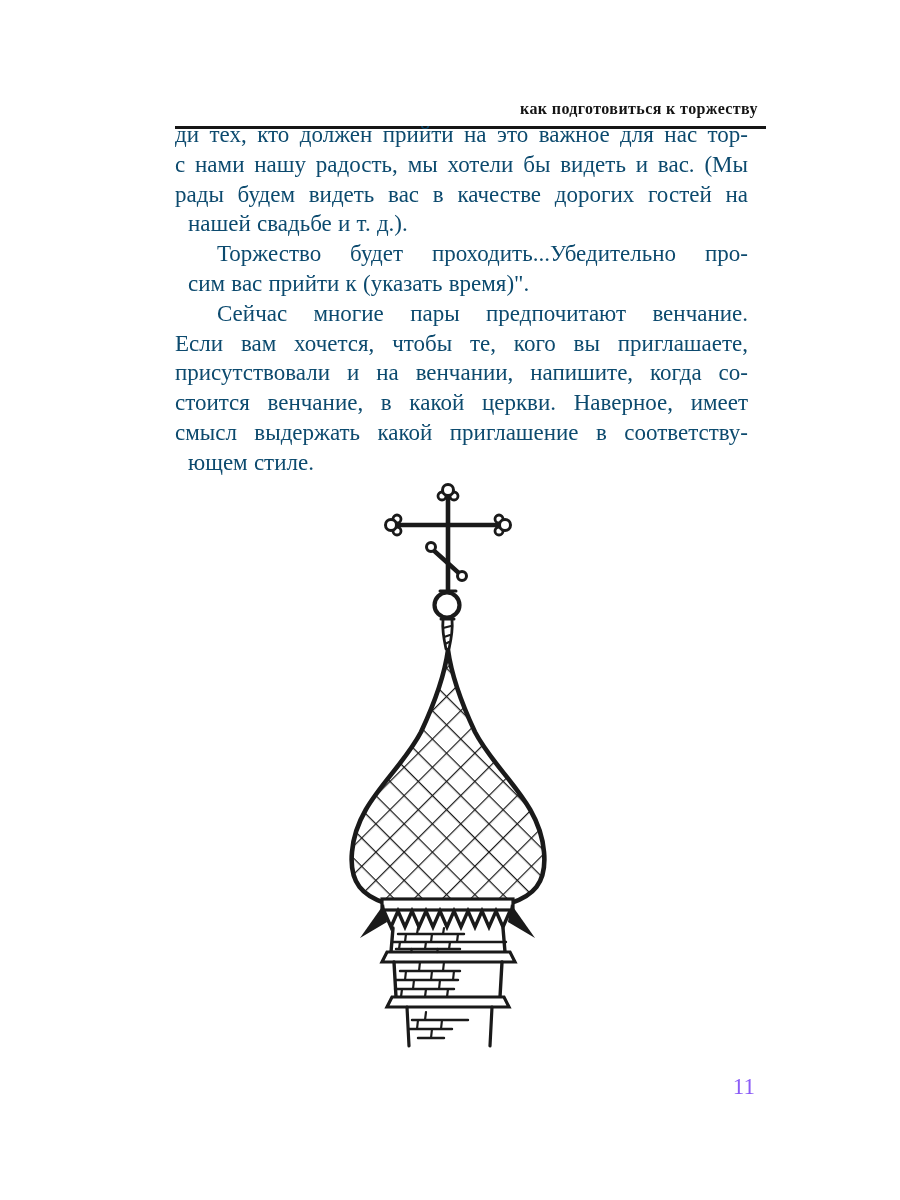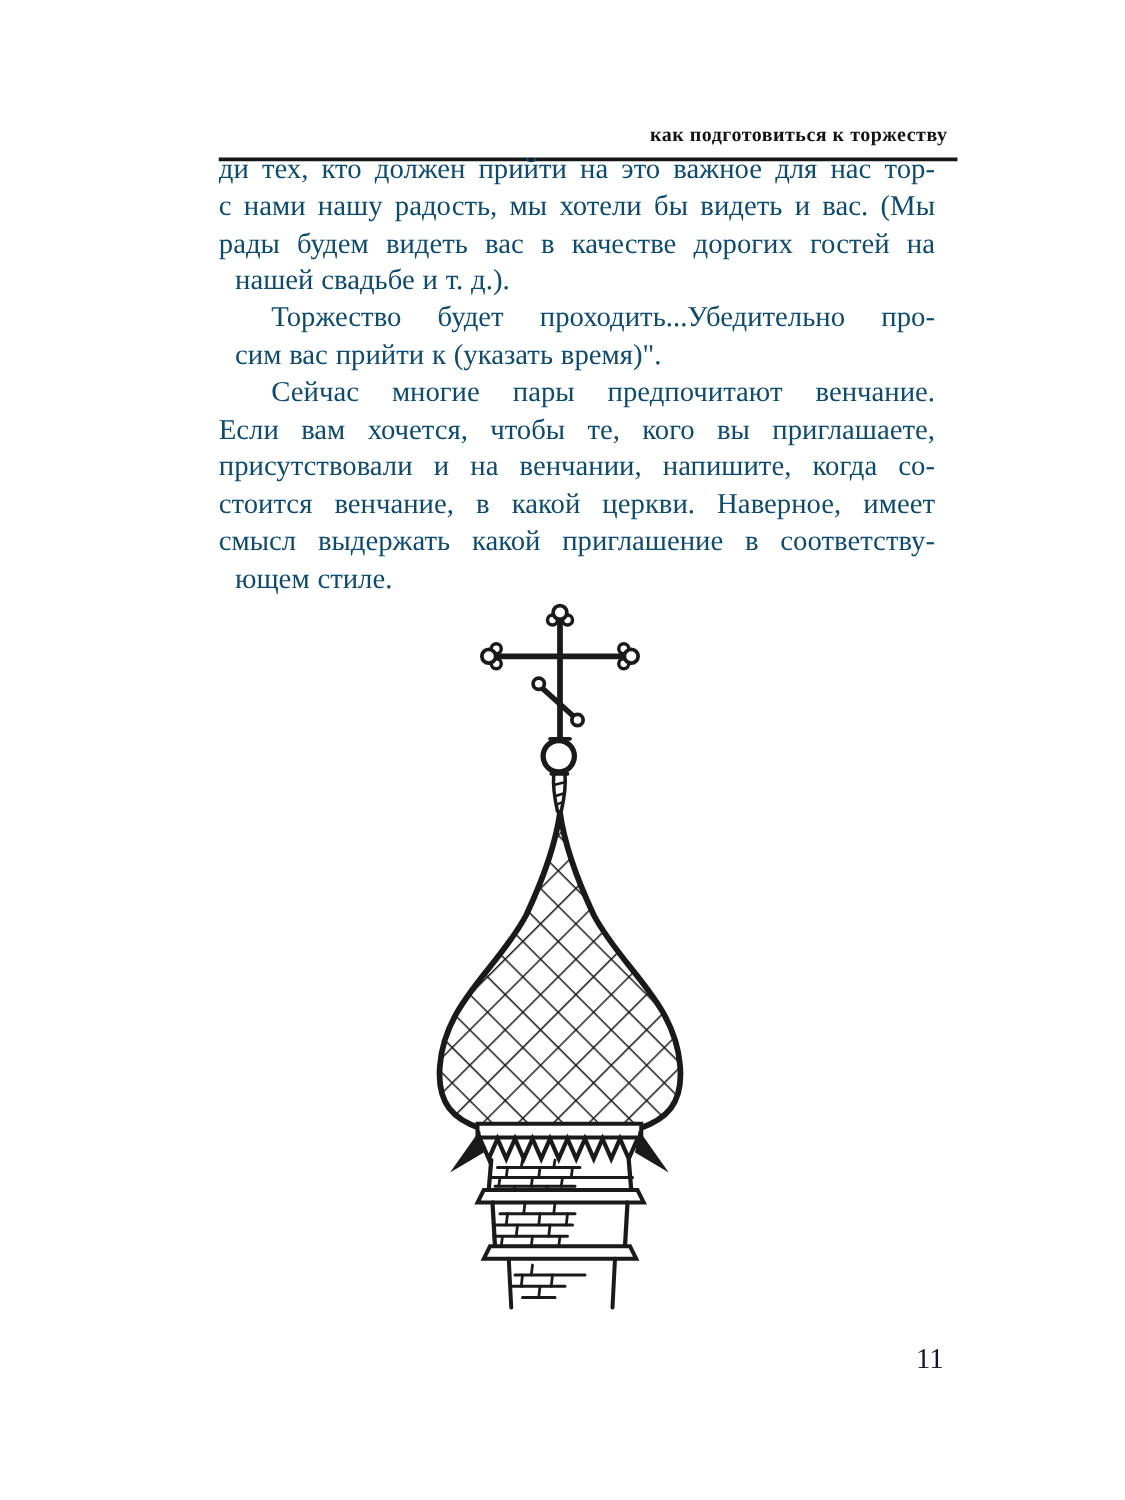--- a/index.html
+++ b/index.html
@@ -42,21 +42,21 @@
   .line.indent{ text-indent:42px; }
   .figure{
     position:absolute;
     left:346px;top:482px;width:206px;height:584px;
   }
   .page-number{
     position:absolute;
     left:175px;top:1074px;width:580px;
     text-align:right;
     font-size:23px;
-    color:#0f172a;
+    color:#8b5cf6;
   }
 </style>
 </head>
 <body>
 
 <div class="page">
 
   <div class="running-header">
     <span>как подготовиться к торжеству</span>
   </div>

